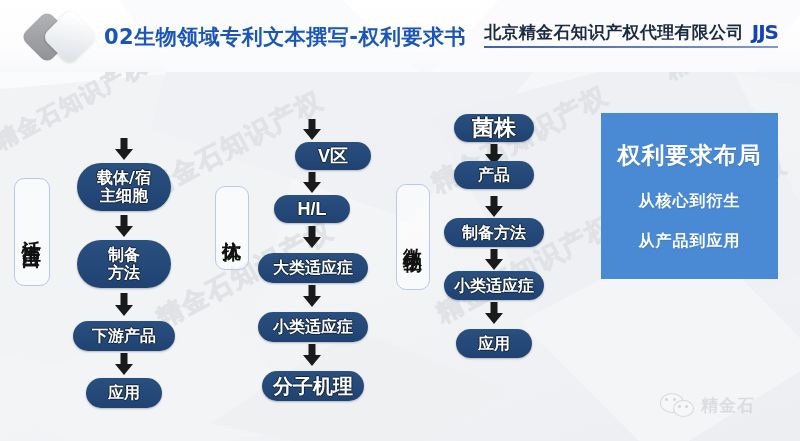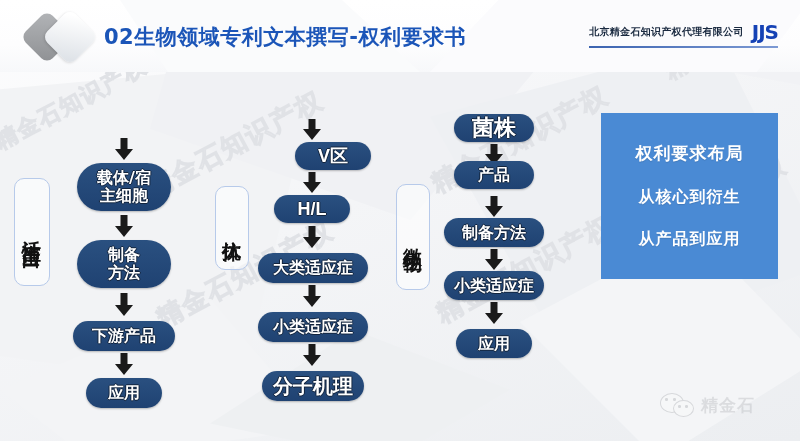--- a/index.html
+++ b/index.html
@@ -91,21 +91,21 @@
   .slide-title {
     position:absolute; left:104px; top:23px;
     font-size:21px; font-weight:700; color:#1b55b8;
     letter-spacing:.5px;
     font-family:"DejaVu Sans","Liberation Sans",sans-serif;
   }
 
   .brand { position:absolute; right:22px; top:20px; text-align:right; }
   .brand-row { display:flex; align-items:center; gap:8px; }
   .brand-name {
-    font-size:10px; font-weight:700; color:#1a2a40; letter-spacing:.3px;
+    font-size:17px; font-weight:700; color:#1a2a40; letter-spacing:.3px;
     font-family:Liberation Serif, serif;
   }
   .brand-logo {
     font-size:20px; font-weight:700; color:#1542b5;
     letter-spacing:-1px;
     font-family:"DejaVu Sans","Liberation Sans",sans-serif;
   }
   .brand-rule {
     margin-top:2px; height:2px; width:100%;
     background:linear-gradient(90deg,#3b63b0,#7d9ad4);
@@ -182,21 +182,21 @@
     align-items:center; justify-content:space-evenly;
     padding:8px 0;
     box-sizing:border-box;
   }
   .callout div {
     color:#ffffff; font-weight:700;
     font-family:"DejaVu Sans","Liberation Sans",sans-serif;
     letter-spacing:1px;
     text-shadow:0 1px 1px rgba(0,0,0,.12);
   }
-  .callout .c-title { font-size:17px; }
+  .callout .c-title { font-size:23px; }
   .callout .c-line  { font-size:16px; }
 
   
   .wechat-mark {
     position:absolute; left:660px; top:393px;
     display:flex; align-items:center; gap:7px;
     opacity:.42;
   }
   .wechat-mark .wx { width:34px; height:24px; position:relative; }
   .wechat-mark .bub {

